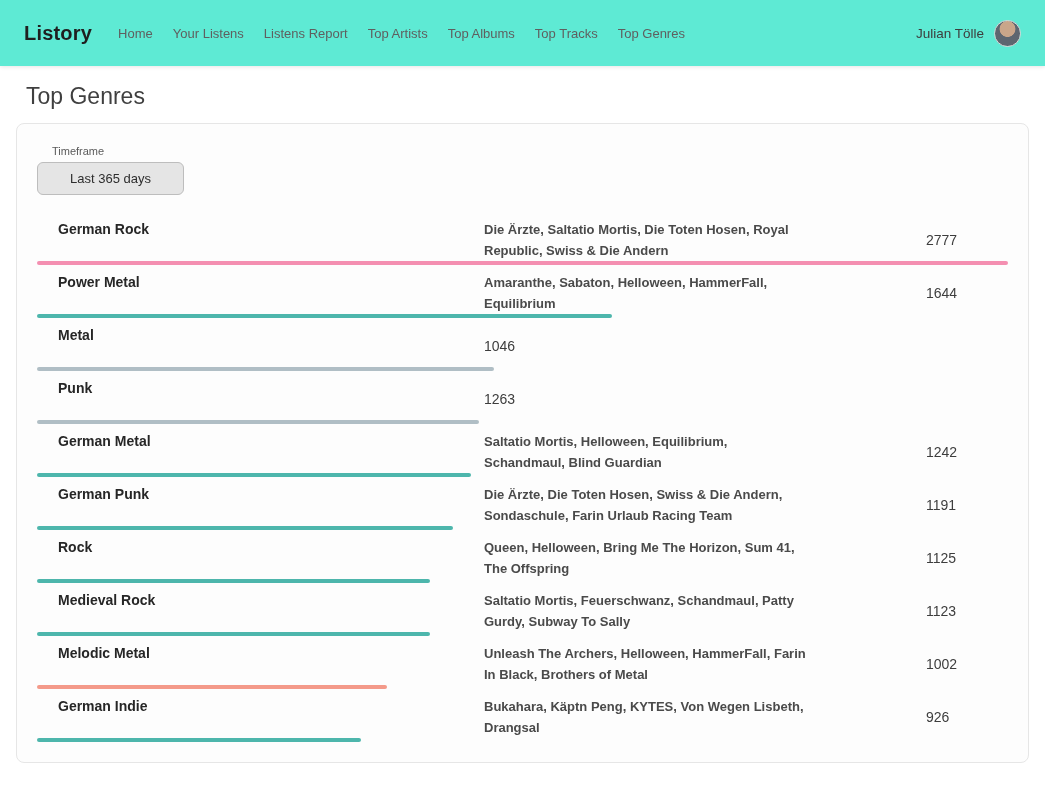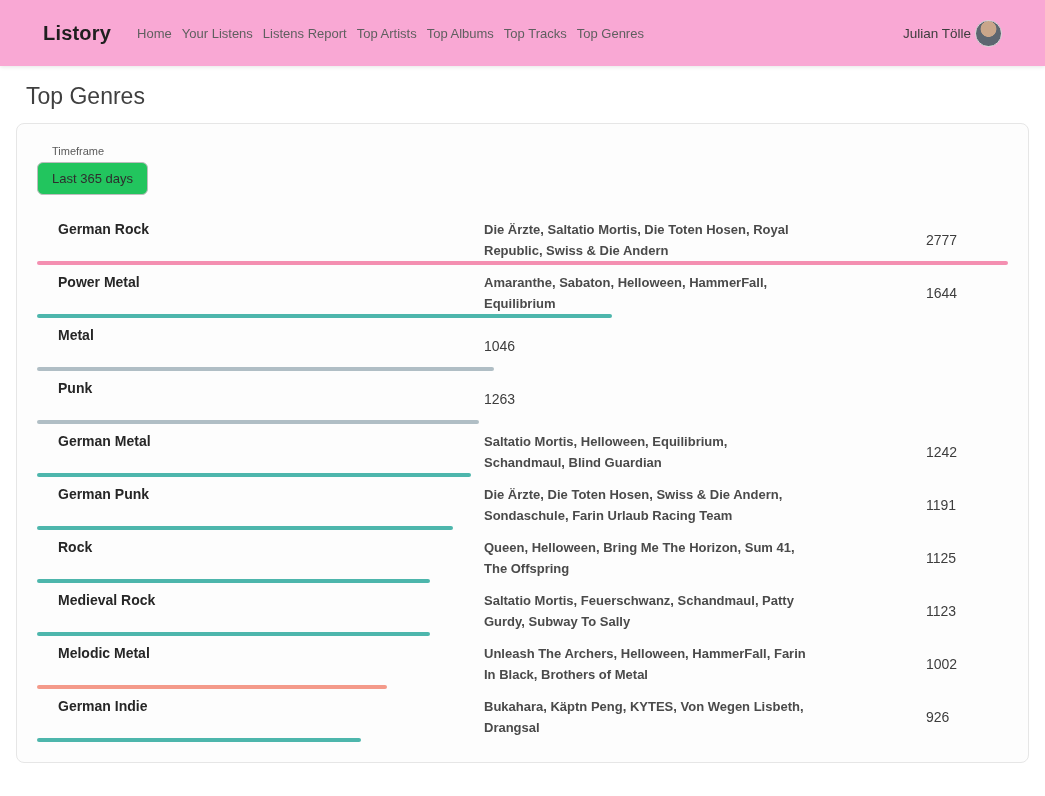--- a/index.html
+++ b/index.html
@@ -5,37 +5,37 @@
   * { margin: 0; padding: 0; box-sizing: border-box; }
   html, body {
     width: 1045px; height: 796px; overflow: hidden;
     background: #ffffff;
     font-family: "Liberation Sans", sans-serif;
     color: #333;
   }
   
   .navbar {
     display: flex; align-items: center;
-    height: 66px; padding: 0 43px;
-    background: #f9a8d4;
+    height: 66px; padding: 0 24px;
+    background: #5eead4;
     box-shadow: 0 1px 4px rgba(0,0,0,0.10);
     position: relative; z-index: 2;
   }
   .brand {
     font-size: 20px; font-weight: bold; color: #1f1f1f;
     text-decoration: none; letter-spacing: 0.2px; cursor: pointer;
   }
   .nav-links {
-    display: flex; gap: 10px; margin-left: 26px; list-style: none;
+    display: flex; gap: 20px; margin-left: 26px; list-style: none;
   }
   .nav-link {
     font-size: 13px; color: #5f5f5f; text-decoration: none; cursor: pointer;
     white-space: nowrap;
   }
-  .nav-user { margin-left: auto; display: flex; align-items: center; gap: 4px; }
+  .nav-user { margin-left: auto; display: flex; align-items: center; gap: 10px; }
   .user-name { font-size: 13.5px; color: #3d3d3d; cursor: pointer; }
   .avatar {
     width: 27px; height: 27px; border-radius: 50%;
     background: radial-gradient(circle at 50% 32%, #c9a68a 0 36%, #5d6670 39%);
     border: 1px solid #d6d6d6; cursor: pointer; flex: 0 0 auto;
   }
   
   .page-title {
     font-size: 23px; font-weight: 500; color: #3f3f3f;
     margin: 17px 0 13px 26px;
@@ -44,22 +44,22 @@
   .card {
     margin: 0 16px;
     border: 1px solid #e6e6e6; border-radius: 8px;
     background: #fdfdfd;
     padding: 20px;
   }
   .tf-label { font-size: 11px; color: #5a5a5a; margin: 1px 0 5px 15px; }
   .tf-button {
     font-family: inherit;
     font-size: 13px; color: #2e2e2e;
-    background: #22c55e; border: 1px solid #bdbdbd; border-radius: 6px;
-    padding: 8px 14px; cursor: pointer;
+    background: #e5e5e5; border: 1px solid #bdbdbd; border-radius: 6px;
+    padding: 8px 32px; cursor: pointer;
   }
   
   .genre-list { margin-top: 17px; }
   .genre-row {
     position: relative;
     display: grid;
     grid-template-columns: 447px 442px 1fr;
     min-height: 53px;
     padding: 7px 0 4px;
   }

